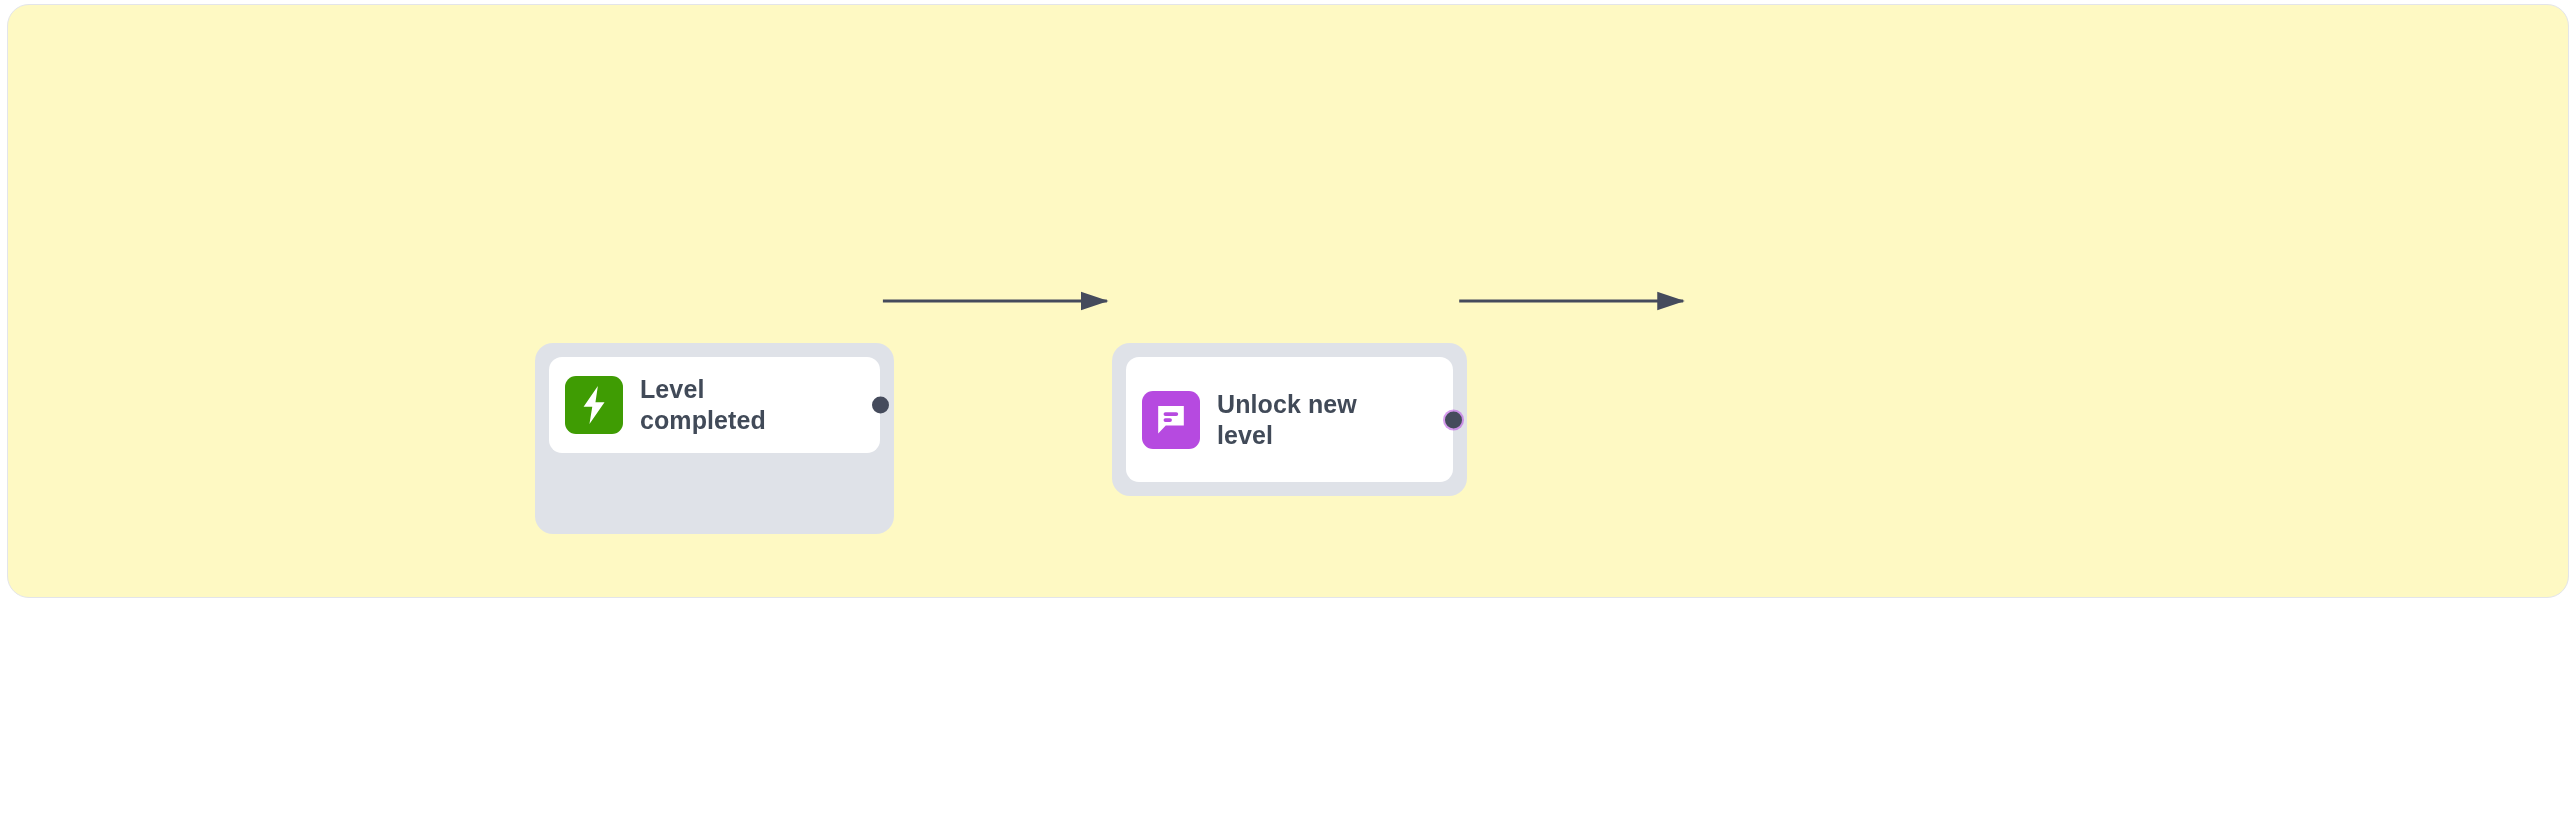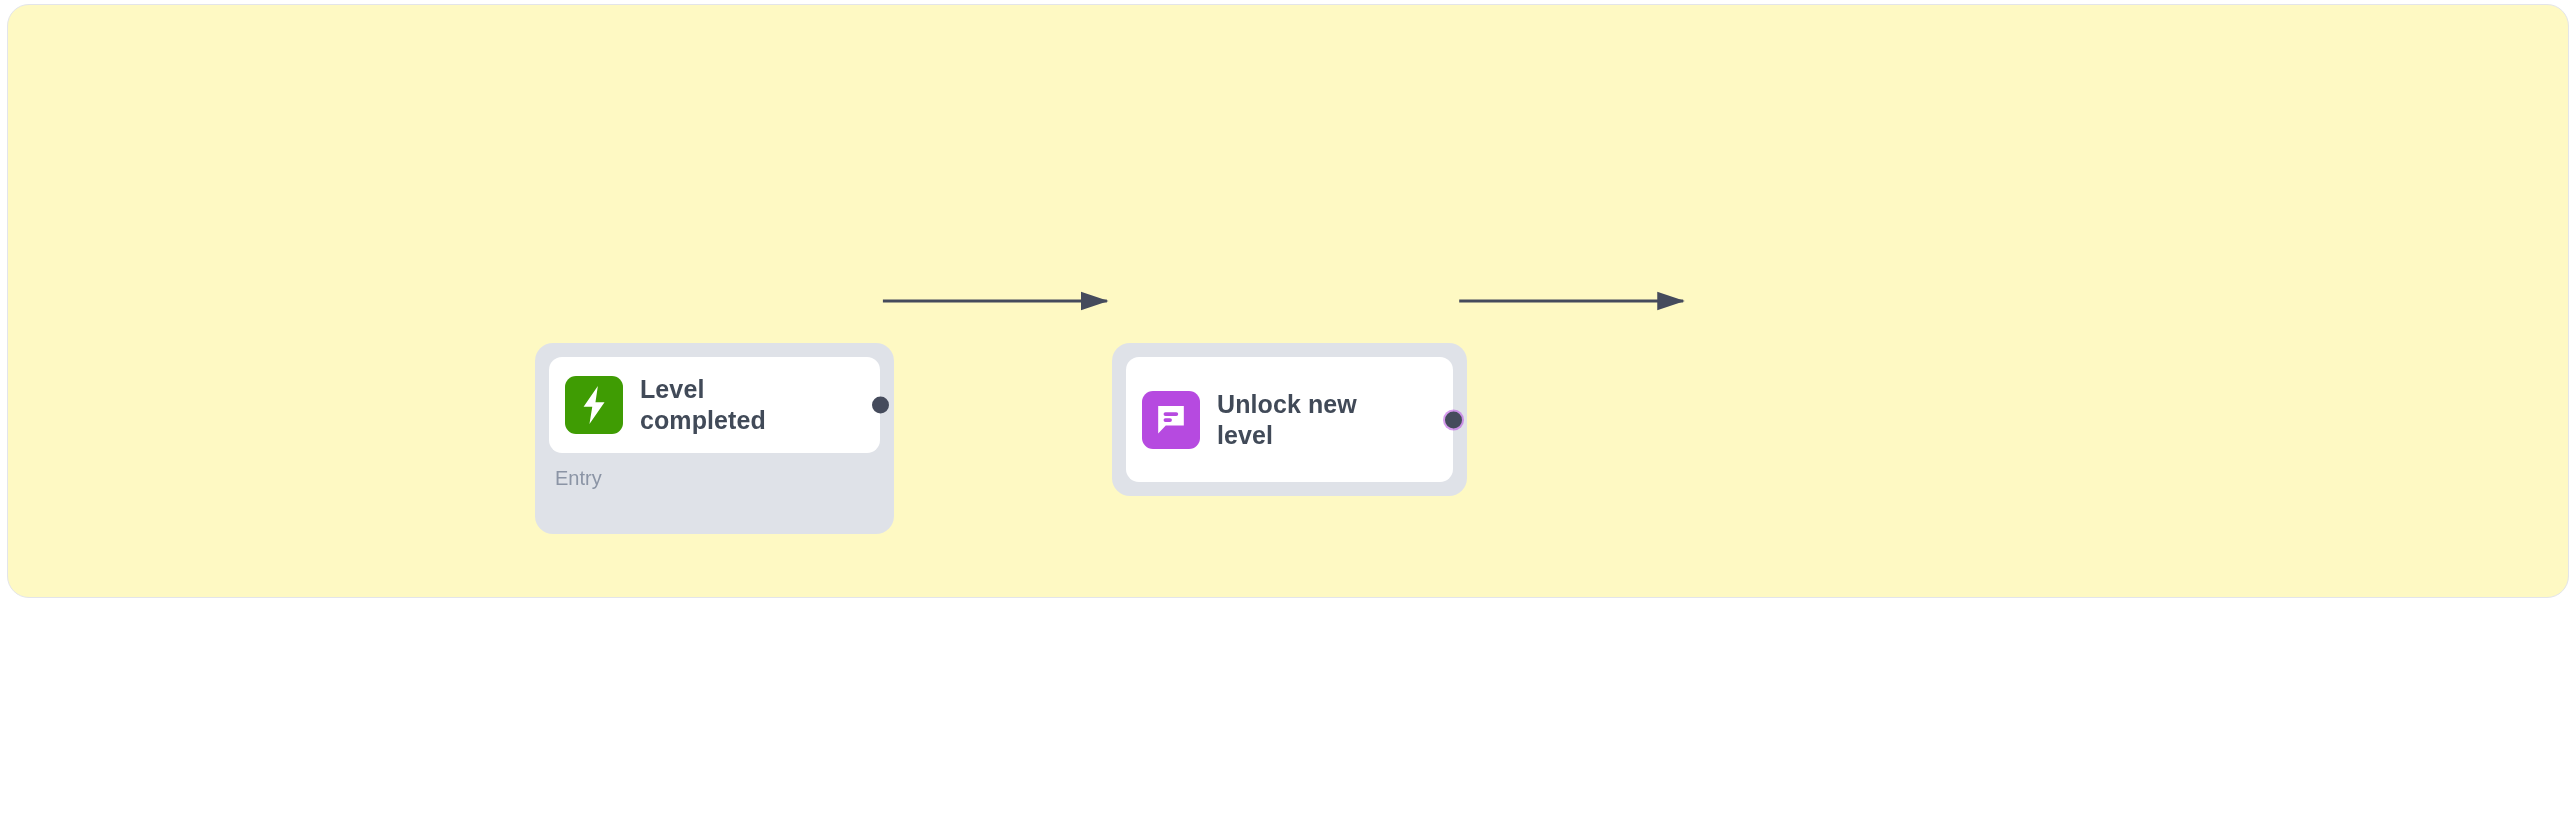--- a/index.html
+++ b/index.html
@@ -158,21 +158,20 @@
             <path d="M14.9 0.8 L4.2 16.4 L10.7 16.4 L8.6 29.2 L19.9 13.0 L13.1 13.0 Z" fill="#ffffff"></path>
           </svg>
         </div>
         <div class="node-title">Level
 completed</div>
 
         <div class="port-halo" style="right:-11px; top:50%; transform:translateY(-50%); background:rgba(63,156,3,0.0);"></div>
         <div class="port" style="right:-9px; top:50%; transform:translateY(-50%);"></div>
       </div>
 
-      <div class="group-caption">Entry</div>
     </div>
 
     <div class="node-group no-label" style="left:1104px; top:338px; width:355px; height:153px;">
 
       <div class="node-card wide" style="width:100%; height:100%;">
         <div class="icon-tile" style="background:#b64ae0;">
           <svg width="34" height="34" viewBox="0 0 26 26" aria-hidden="true">
             <path d="M3.2 2.2 H22.8 V17.2 H9.0 L3.2 23.4 Z" fill="#ffffff"></path>
             <rect x="7.3" y="7.0" width="11.2" height="2.9" rx="1.45" fill="#b64ae0"></rect>
             <rect x="7.3" y="11.6" width="6.4" height="2.9" rx="1.45" fill="#b64ae0"></rect>

